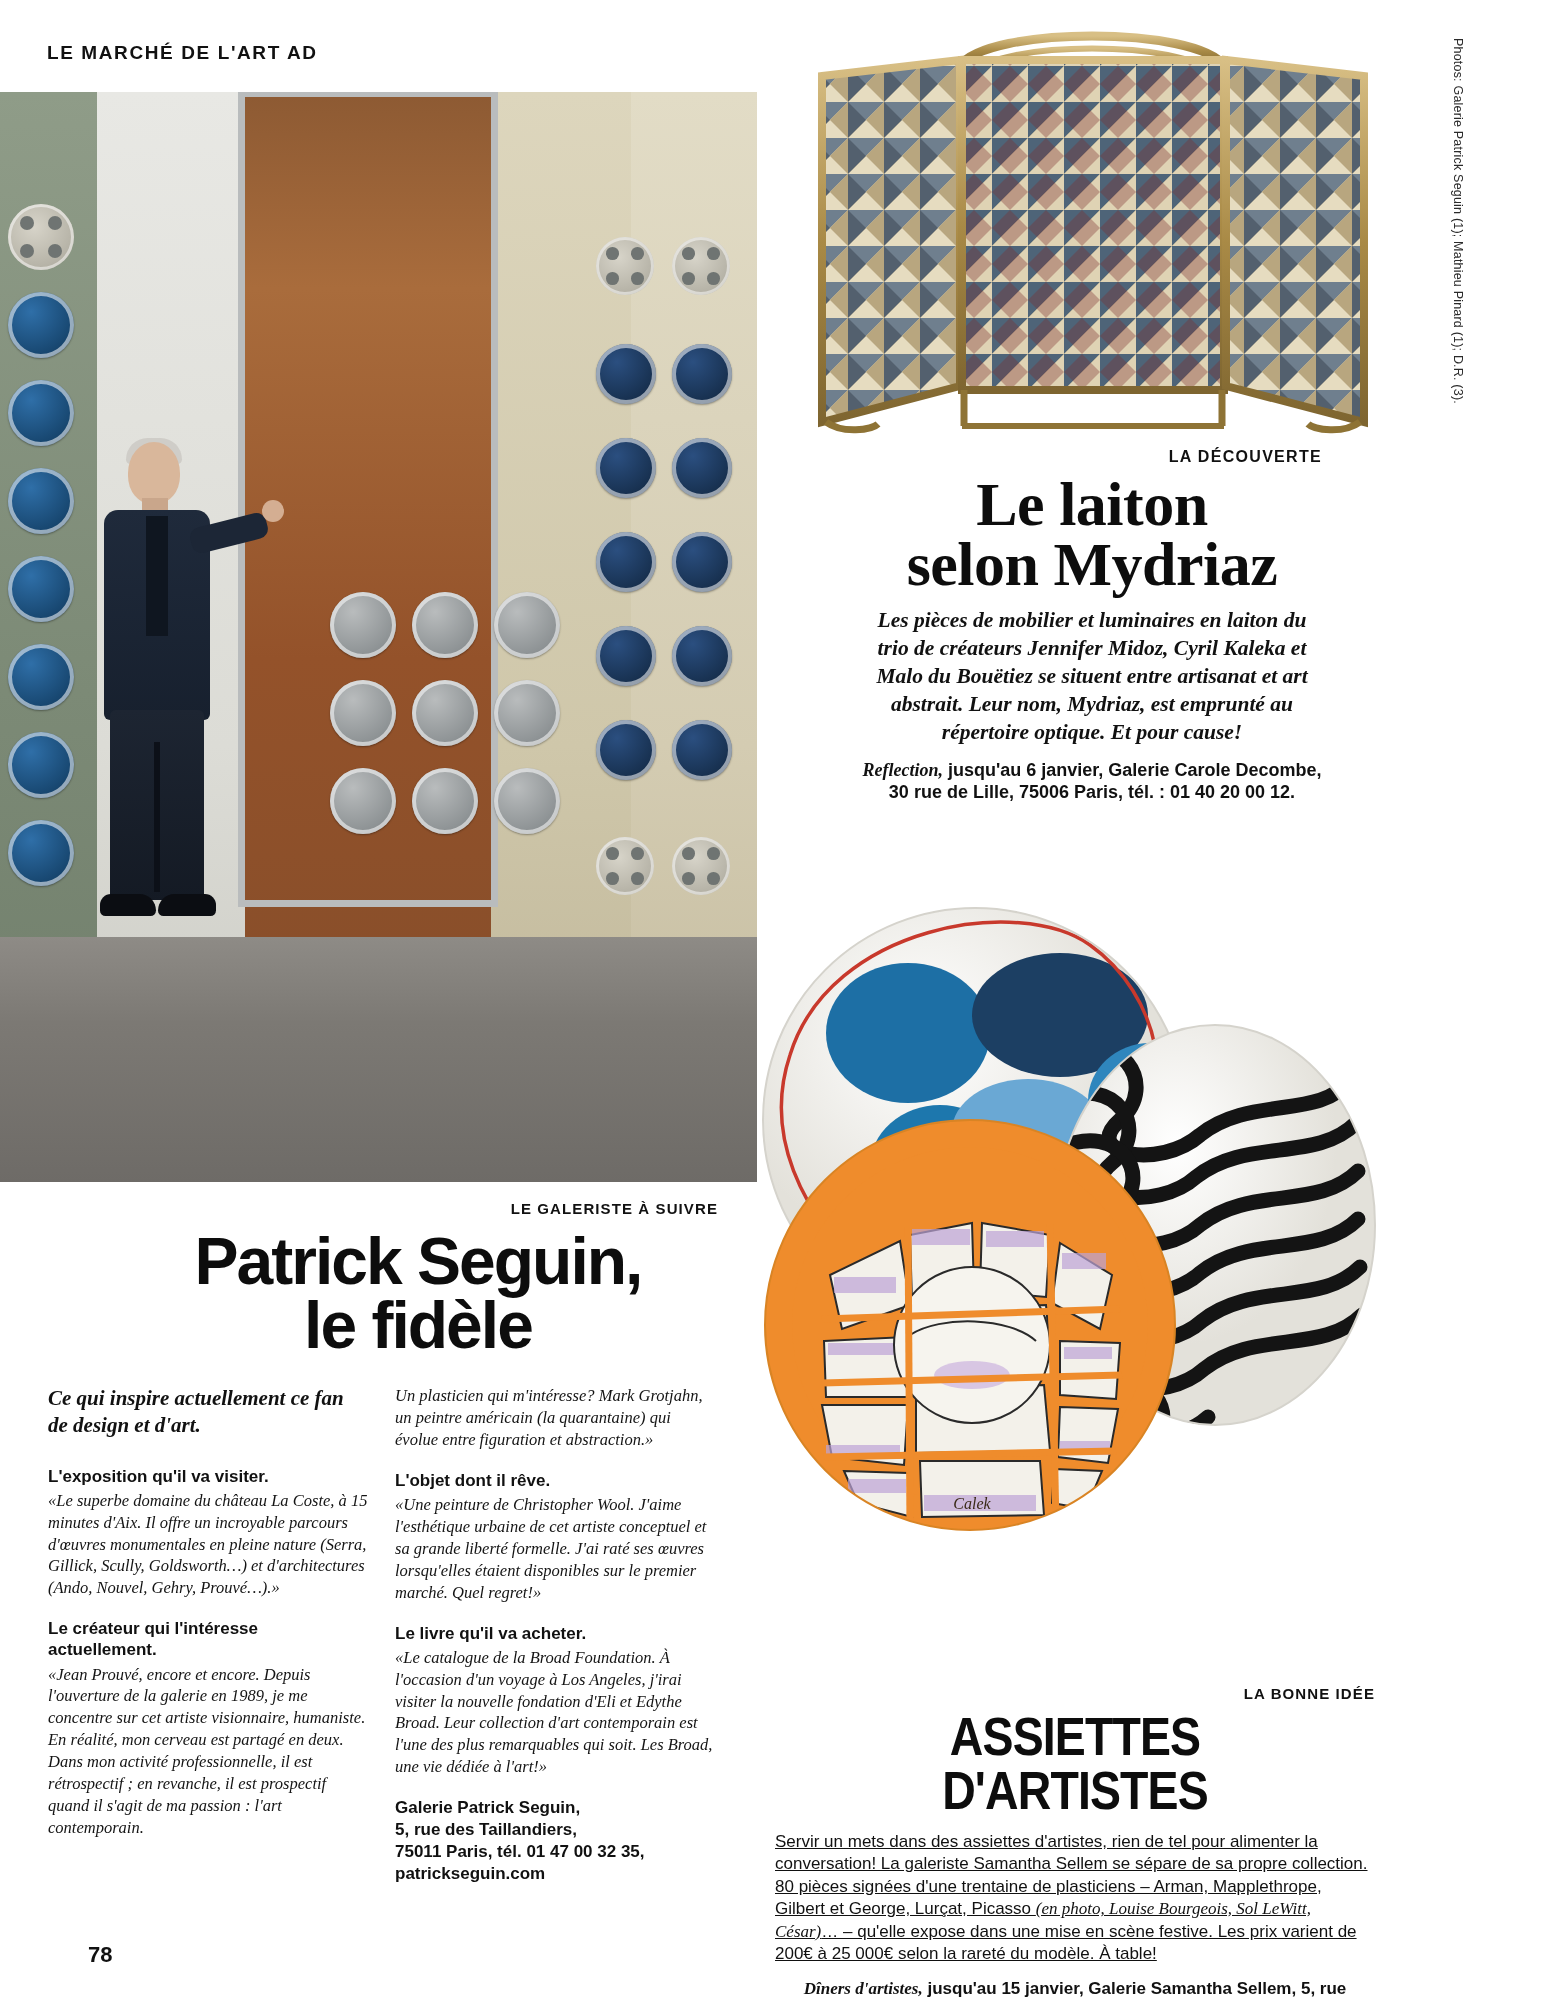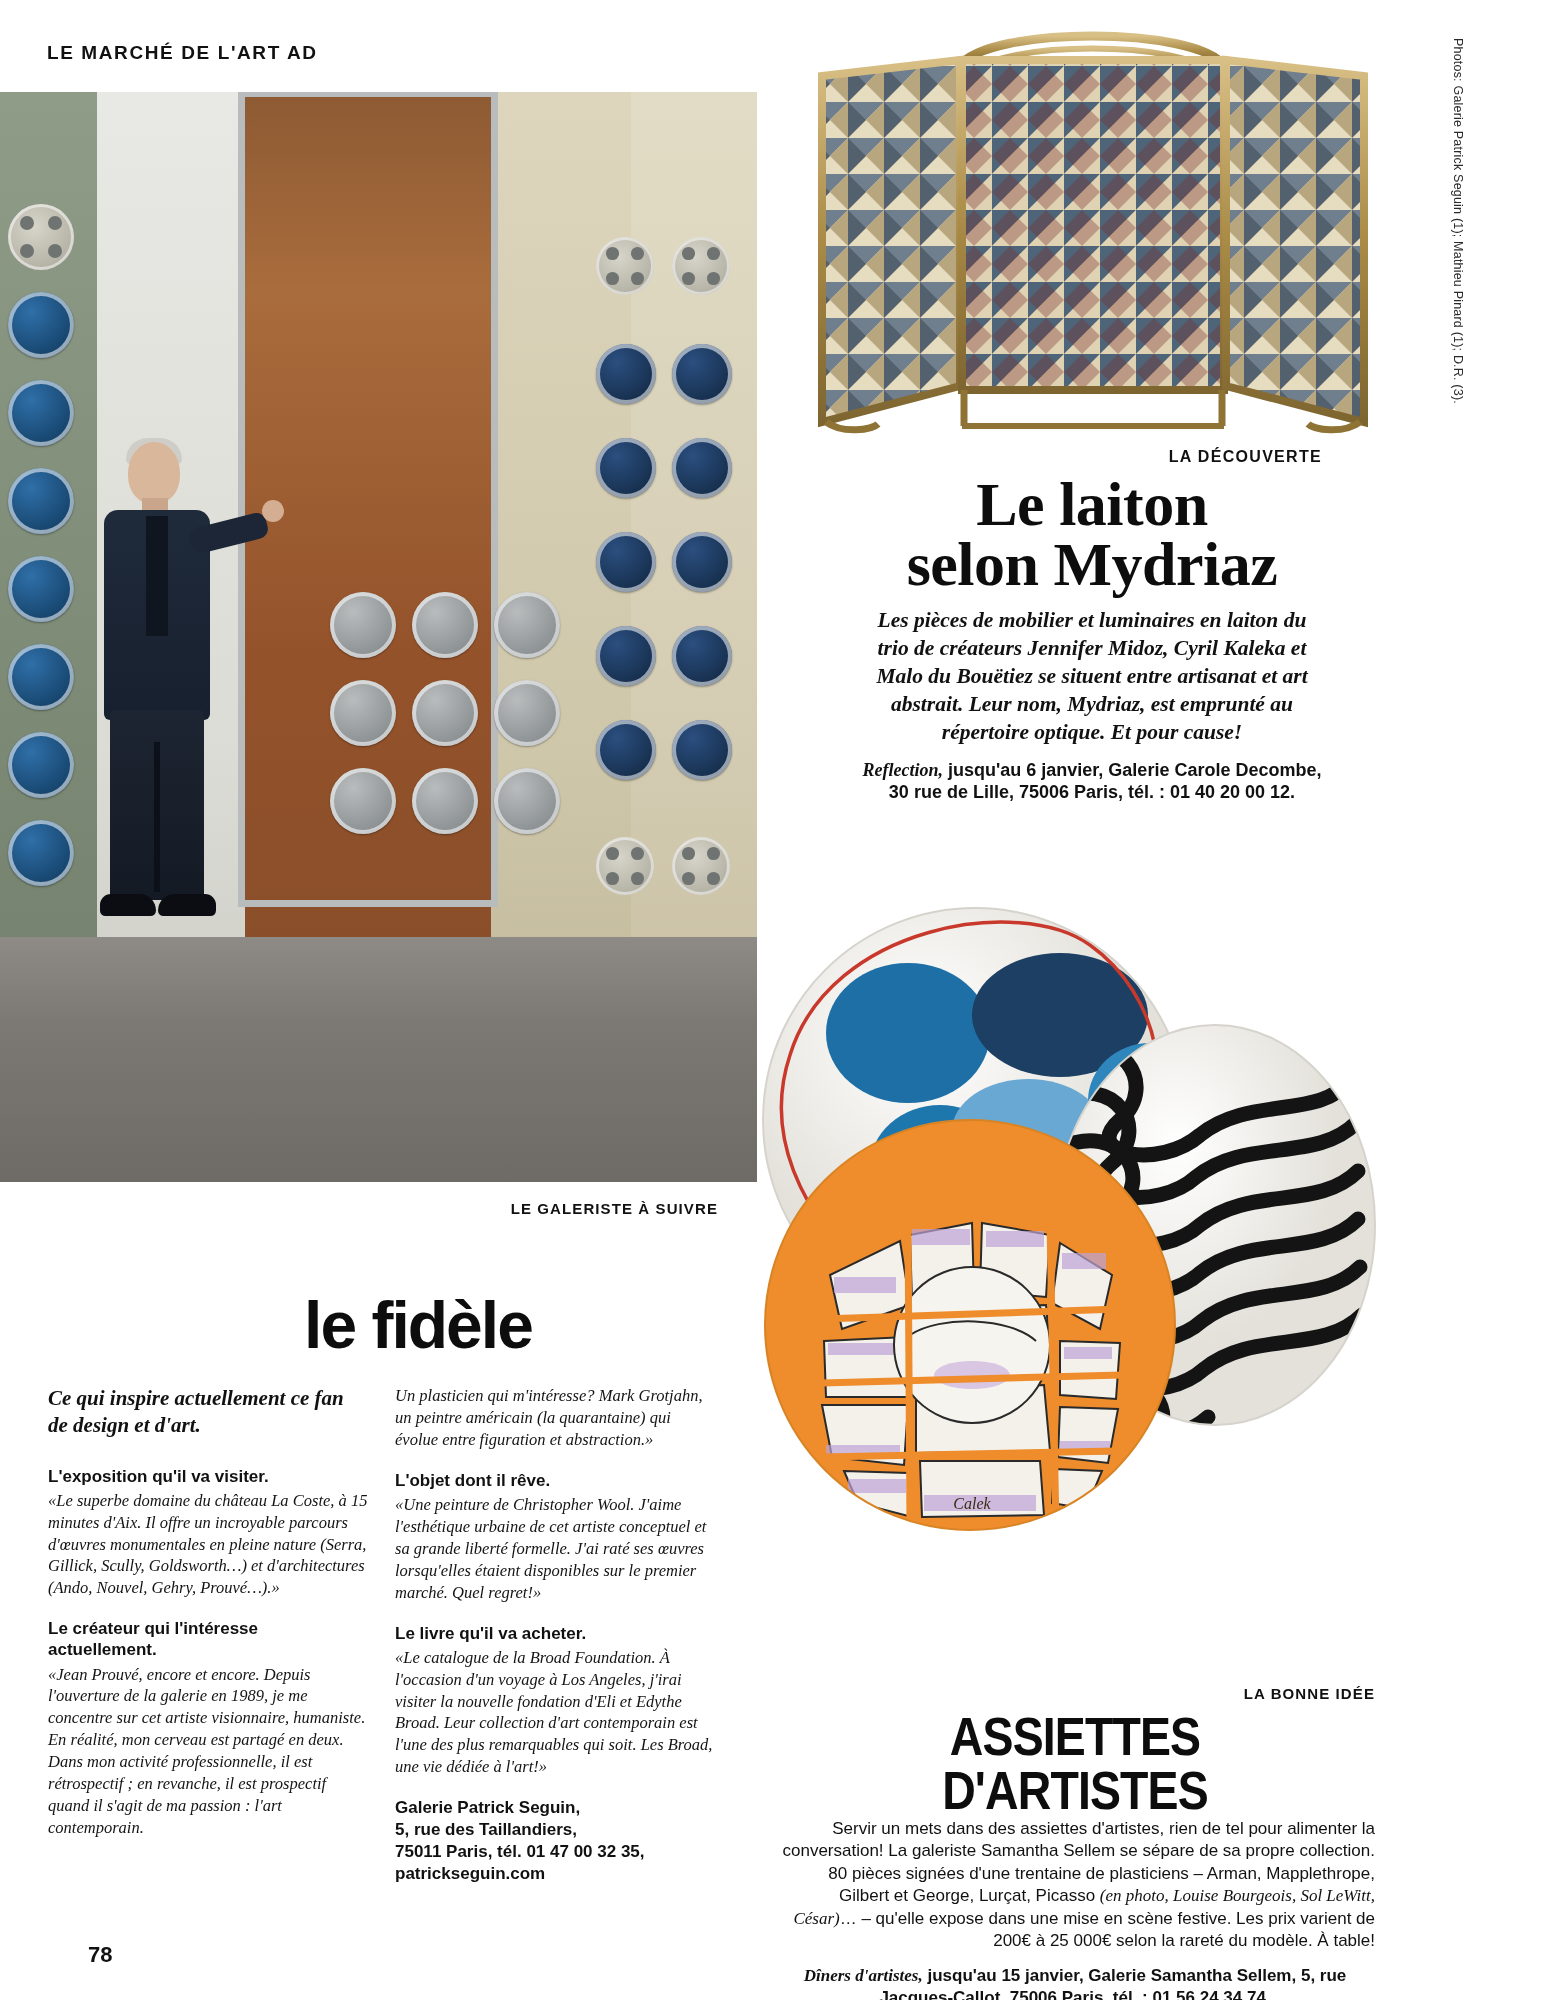--- a/index.html
+++ b/index.html
@@ -147,23 +147,23 @@
   }
   .seg-addr {
     font-family:"Liberation Sans", sans-serif; font-weight:700;
     font-size:17px; line-height:1.28; color:#111; margin-top:2px;
   }
 
   
   .assiettes { position:absolute; left:775px; top:1685px; width:600px; }
   .ass-kicker { font-size:15px; letter-spacing:1.1px; margin-bottom:7px; }
   .ass-body {
-    margin-top:1px; text-align:right;
+    margin-top:14px; text-align:left;
     font-family:"Liberation Sans", sans-serif; font-size:17px;
-    line-height:1.32; color:#111;
+    line-height:1.32; color:#111;text-decoration:underline;
   }
   .ass-body i { font-family:"Liberation Serif", serif; font-style:italic; }
   .ass-info {
     margin-top:12px; text-align:center;
     font-family:"Liberation Sans", sans-serif; font-weight:700;
     font-size:17px; line-height:1.30; color:#111;
   }
   .ass-info em { font-family:"Liberation Serif", serif; font-style:italic; }
 
   
@@ -412,21 +412,21 @@
         </g>
       </g>
       <circle cx="210" cy="420" r="205" fill="none" stroke="#d98424" stroke-width="2"></circle>
       <text x="212" y="604" font-family="Liberation Serif, serif" font-style="italic" font-size="16" fill="#3a2a18" text-anchor="middle">Calek</text>
     </svg>
   </div>
 
   <div class="seguin-head">
     <div class="kicker seguin-kicker">LE GALERISTE À SUIVRE</div>
     <div class="headline-sans">
-      <br>
+      <span>Patrick Seguin,</span><br>
       <span>le fidèle</span>
     </div>
   </div>
 
   <div class="seg-col seg-col-1">
     <div class="seg-lead">Ce qui inspire actuellement ce fan de design et d'art.</div>
 
     <div class="seg-q">L'exposition qu'il va visiter.</div>
     <div class="seg-a">«Le superbe domaine du château La Coste, à 15 minutes d'Aix. Il offre un incroyable parcours d'œuvres monumentales en pleine nature (Serra, Gillick, Scully, Goldsworth…) et d'architectures (Ando, Nouvel, Gehry, Prouvé…).»</div>
 

